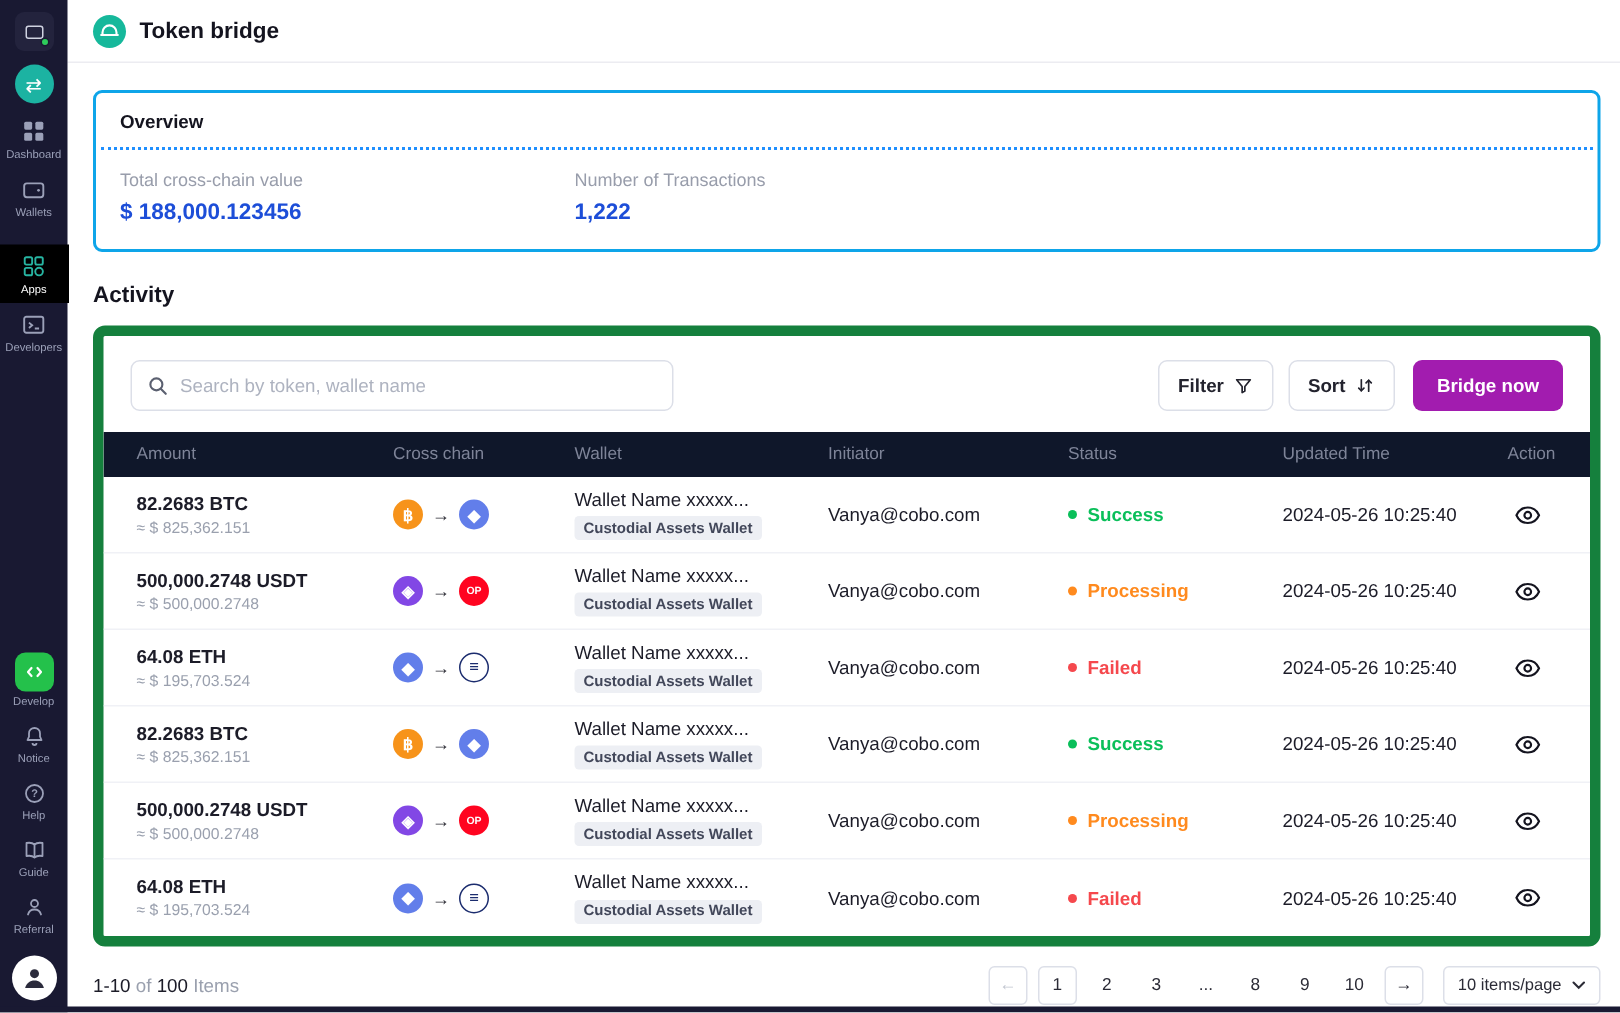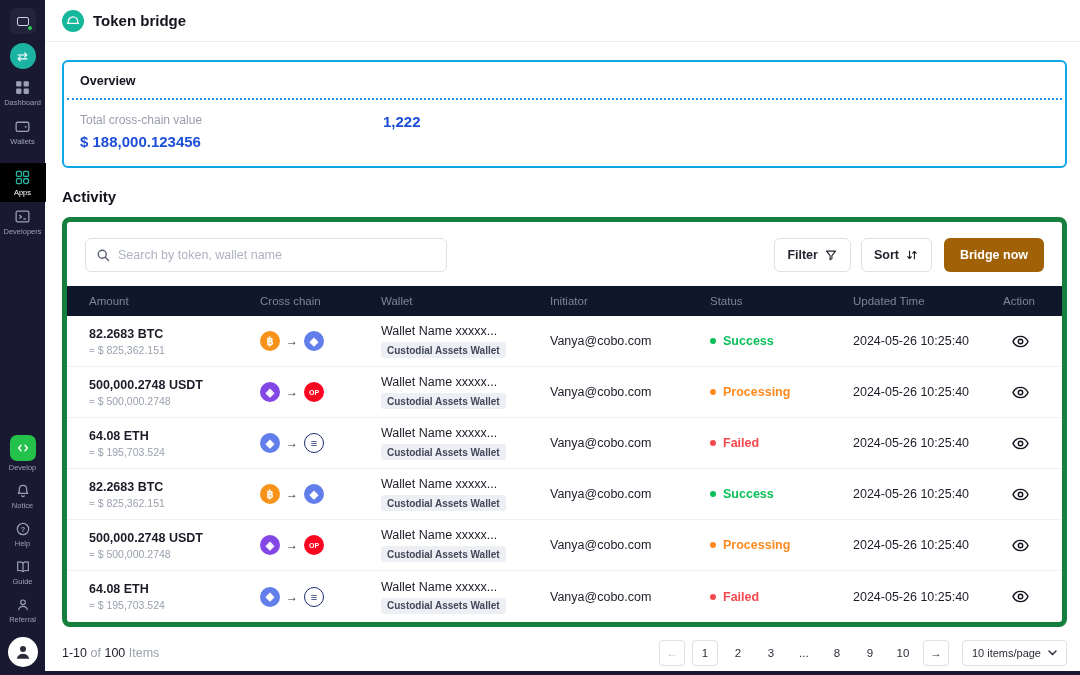--- a/index.html
+++ b/index.html
@@ -45,32 +45,32 @@
   
   .overview-card { border:2px solid #0ea5e9; border-radius:6px; padding:10px 0 16px; background:#fff; }
   .overview-title { font-size:12.5px; font-weight:bold; padding:2px 16px 10px; }
   .overview-divider { border-top:2px dotted #1f8fff; margin:0 3px 13px; }
   .stats { display:flex; padding:0 16px; }
   .stat { width:303px; }
   .stat-label { font-size:12px; color:#989dab; margin-bottom:6px; }
   .stat-value { font-size:15px; font-weight:bold; color:#1d4ed8; }
   
   .activity-title { font-size:15px; font-weight:bold; margin:20px 0 12px; }
-  .activity-card { border:5px solid #15803d; border-radius:8px; padding-top:16px; background:#fff; overflow:hidden;}
+  .activity-card { border:7px solid #15803d; border-radius:8px; padding-top:16px; background:#fff; overflow:hidden;}
   .toolbar { display:flex; align-items:center; padding:0 18px 14px; }
   .searchbox { width:362px; height:34px; border:1px solid #dcdfe8; border-radius:6px;
                display:flex; align-items:center; gap:7px; padding:0 10px; background:#fff; }
   .searchbox input { border:none; outline:none; flex:1; font-size:12.5px; color:#333;
                      background:transparent; font-family:"Liberation Sans",sans-serif; }
   .searchbox input::placeholder { color:#aeb3c0; }
   .toolbar-right { margin-left:auto; display:flex; gap:10px; align-items:center; }
   .btn { height:34px; border:1px solid #dcdfe8; border-radius:6px; background:#fff;
          display:flex; align-items:center; gap:6px; padding:0 12px; font-size:12.5px;
          font-weight:bold; color:#23232e; cursor:pointer; font-family:"Liberation Sans",sans-serif;}
-  .btn-primary { background:#a16207; color:#ffffff; border:none; padding:0 16px; margin-left:2px;}
+  .btn-primary { background:#a21caf; color:#ffffff; border:none; padding:0 16px; margin-left:2px;}
   
   .thead, .trow { display:grid; grid-template-columns:171px 121px 169px 160px 143px 150px 1fr;
                   padding:0 22px; align-items:center; }
   .thead { background:#0f172a; height:30px; font-size:11.5px; color:#7e8498; }
   .thead .col-action { text-align:right; padding-right:8px; }
   .trow { height:51px; border-bottom:1px solid #f0f1f6; font-size:12.5px; color:#1c1c28; }
   .trow:last-child { border-bottom:none; }
   .amt { font-weight:bold; font-size:12.5px; }
   .amt-sub { font-size:10.5px; color:#9aa0ae; margin-top:3px; }
   .chain { display:flex; align-items:center; gap:6px; }
@@ -213,20 +213,21 @@
 
     <div class="overview-card">
       <div class="overview-title">Overview</div>
       <div class="overview-divider"></div>
       <div class="stats">
         <div class="stat">
           <div class="stat-label">Total cross-chain value</div>
           <div class="stat-value">$ 188,000.123456</div>
         </div>
         <div class="stat">
+          <div class="stat-label">Number of Transactions</div>
           <div class="stat-value">1,222</div>
         </div>
       </div>
     </div>
 
     <div class="activity-title">Activity</div>
 
     <div class="activity-card">
       <div class="toolbar">
         <div class="searchbox">

